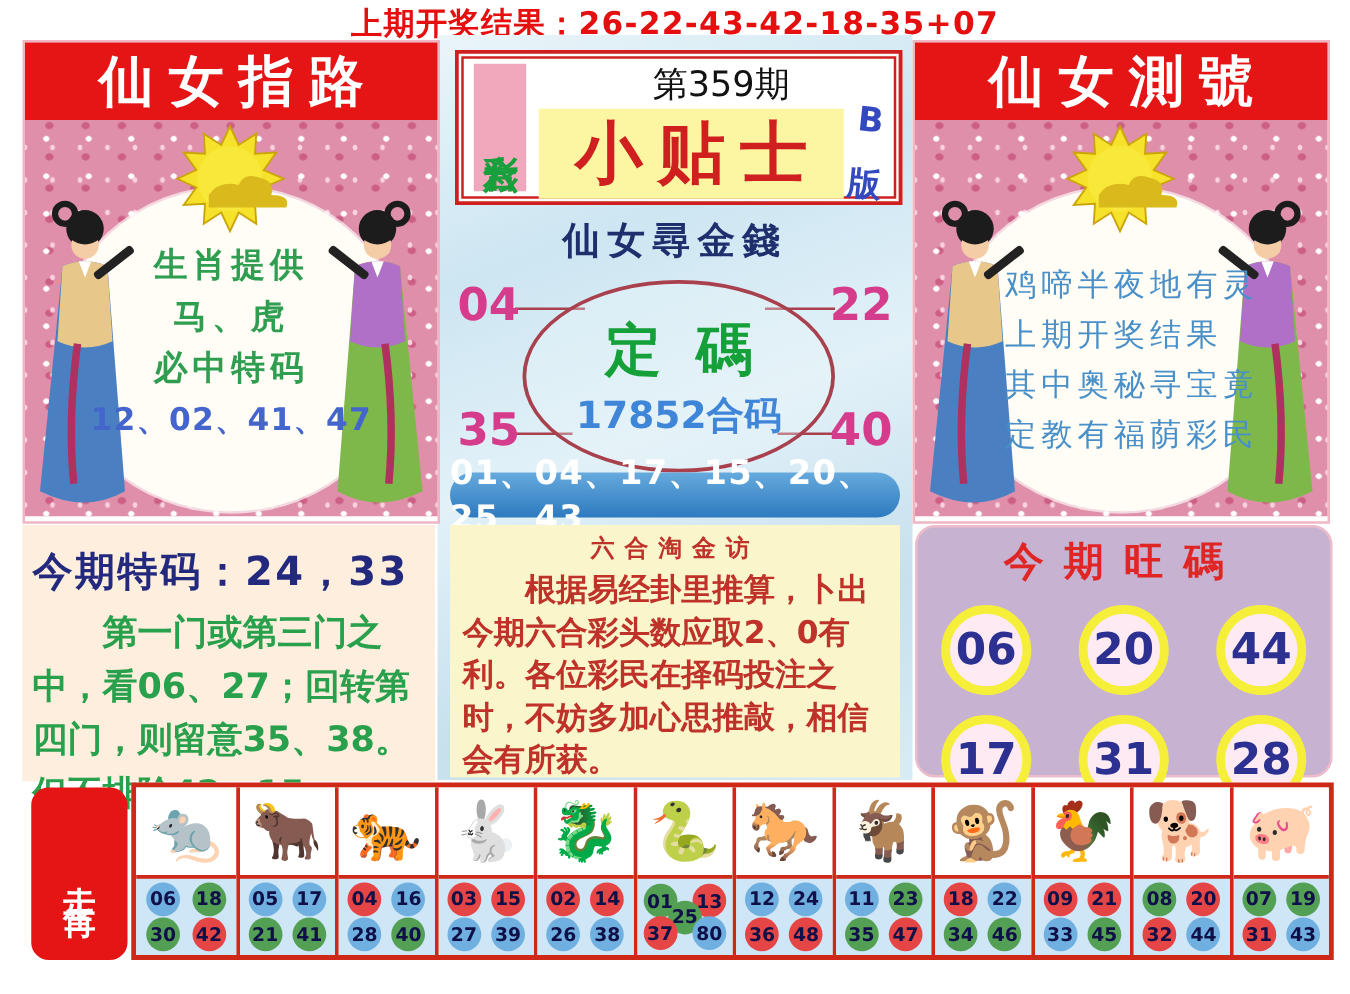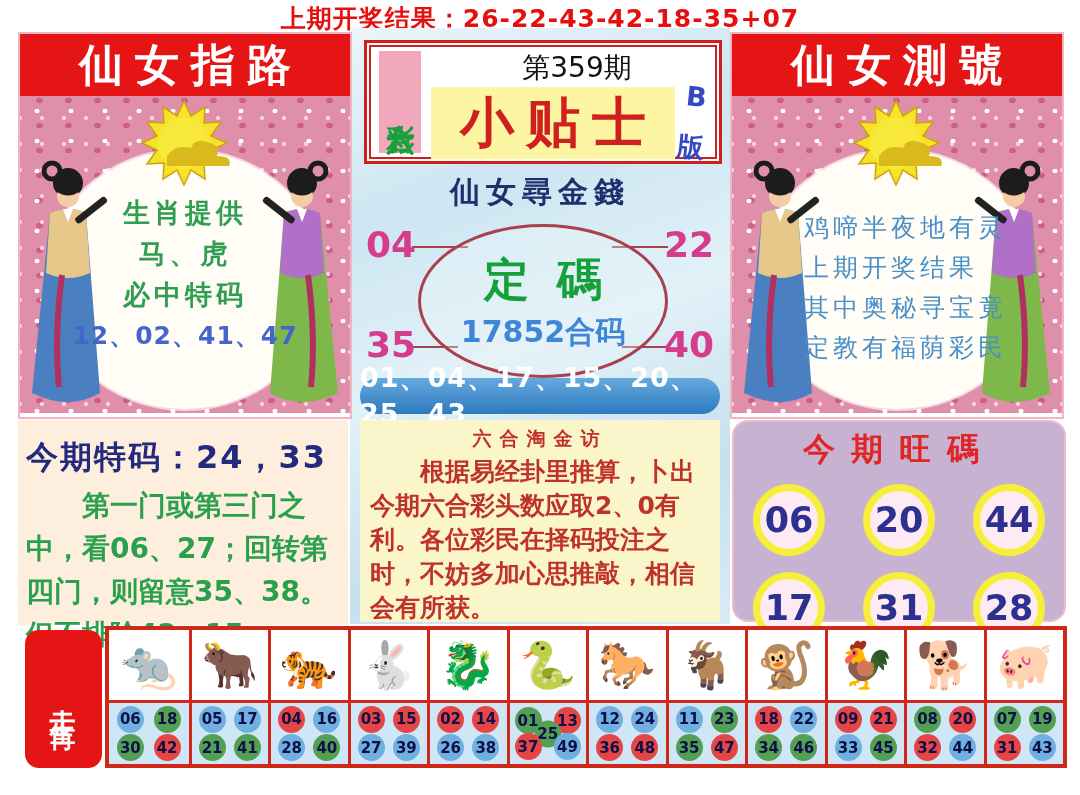--- a/index.html
+++ b/index.html
@@ -293,21 +293,21 @@
           <span class="ball blue">38</span>
         </div>
       </div>
       <div class="zcell">
         <div class="zanimal">🐍</div>
         <div class="znums five">
           <span class="ball green p0">01</span>
           <span class="ball red p1">13</span>
           <span class="ball green p2">25</span>
           <span class="ball red p3">37</span>
-          <span class="ball blue p4">49</span>
+          <span class="ball blue p4">80</span>
         </div>
       </div>
       <div class="zcell">
         <div class="zanimal">🐎</div>
         <div class="znums">
           <span class="ball blue">12</span>
           <span class="ball blue">24</span>
           <span class="ball red">36</span>
           <span class="ball red">48</span>
         </div>

